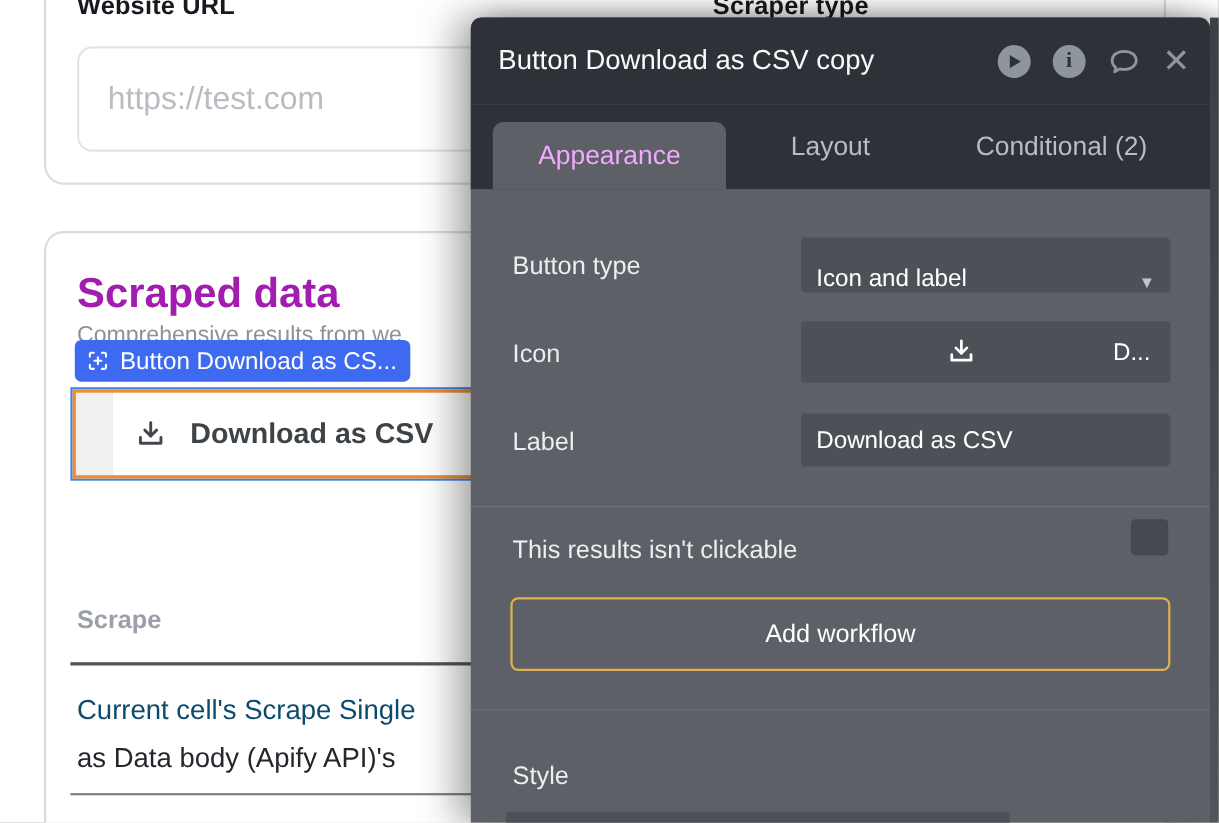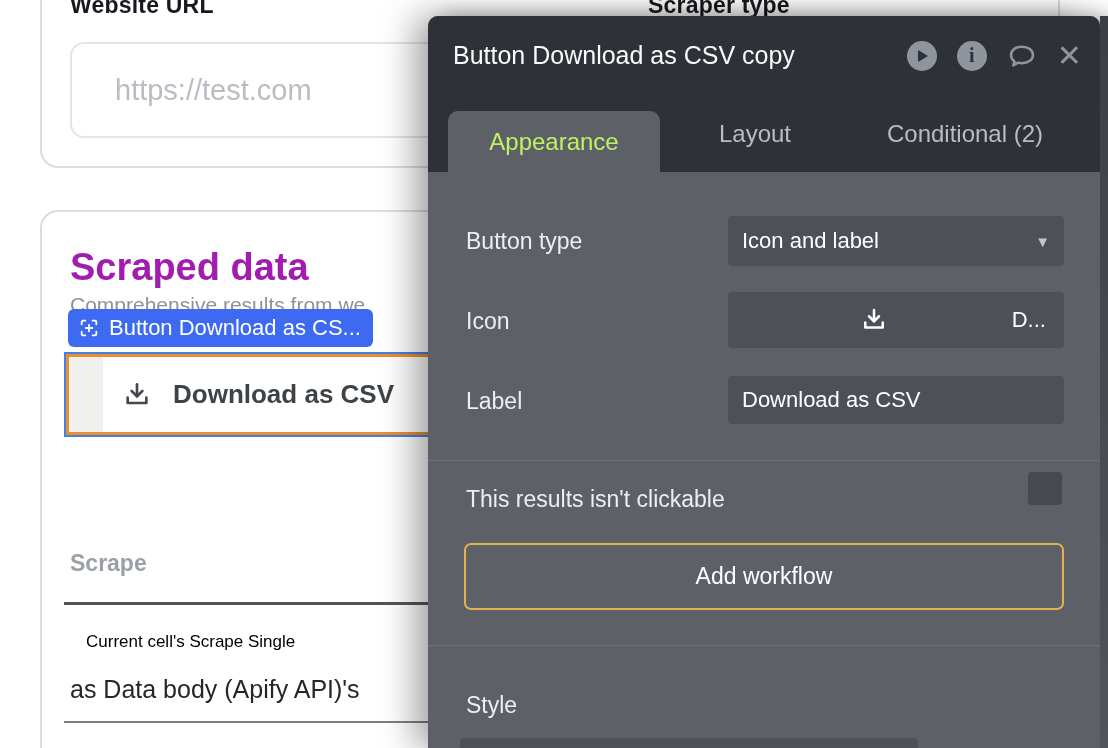--- a/index.html
+++ b/index.html
@@ -7,42 +7,42 @@
   body { font-family:"Liberation Sans","DejaVu Sans",sans-serif; background:#ffffff; position:relative; }
 
   
   .card { position:absolute; background:#fff; border:2px solid #dcdcdc; border-radius:18px; }
   #url-card { left:40px; top:-60px; width:1020px; height:228px; }
   .page-h2 { position:absolute; font-weight:700; color:#16191d; font-size:23px; letter-spacing:.2px; }
   #website-url-label { left:70px; top:-8px; }
   #scraper-type-label { left:648px; top:-8px; }
   .url-input { position:absolute; left:70px; top:42px; width:540px; height:96px;
     border:2px solid #e4e4e4; border-radius:14px; font-size:29px; color:#33373c;
-    padding:0 43px; outline:none; font-family:inherit; background:#fff; }
+    padding:0 26px; outline:none; font-family:inherit; background:#fff; }
   .url-input::placeholder { color:#b9bdc2; }
 
   #data-card { left:40px; top:210px; width:1020px; height:600px; }
   #scraped-data-title { position:absolute; left:70px; top:246px; font-size:38px; font-weight:700; color:#a21caf; }
   #scraped-data-subtitle { position:absolute; left:70px; top:293px; font-size:21px; color:#8d929a; white-space:nowrap; }
 
   #selection-badge { position:absolute; left:68px; top:309px; height:38px; padding:0 12px 0 10px;
     background:#3d6af0; border-radius:6px; display:flex; align-items:center; gap:9px;
     color:#fff; font-size:22px; white-space:nowrap; z-index:3; }
   #selection-badge svg { width:22px; height:22px; stroke:#fff; }
 
   #selected-button { position:absolute; left:64px; top:352px; width:372px; height:85px;
     border:2px solid #3f82e8; background:#fff; z-index:2; }
   #selected-button .inner { position:absolute; inset:0; border:3px solid #ec8d2f;
     display:flex; align-items:center; background:linear-gradient(90deg,#f0f0ee 0 34px,#ffffff 34px); }
   #selected-button .dl { width:32px; height:32px; color:#44484d; margin-left:52px; }
   #selected-button .lbl { font-size:26px; font-weight:700; color:#3e4347; margin-left:20px; white-space:nowrap; }
 
   #table-header { position:absolute; left:70px; top:550px; font-size:23px; font-weight:700; color:#9ba0a8; }
   .hr-dark { position:absolute; left:64px; top:602px; width:370px; height:3px; background:#52565c; }
-  #cell-line1 { position:absolute; left:70px; top:632px; font-size:17px; color:#000000; white-space:nowrap;margin-left:16px; }
+  #cell-line1 { position:absolute; left:70px; top:632px; font-size:25px; color:#0c4a6e; white-space:nowrap; }
   #cell-line2 { position:absolute; left:70px; top:675px; font-size:25px; color:#23272c; white-space:nowrap; }
   .hr-light { position:absolute; left:64px; top:721px; width:370px; height:2px; background:#7a7f85; }
 
   
   #page-shadow-strip { position:absolute; left:1100px; top:16px; width:8px; height:732px;
     background:linear-gradient(#3c4046,#51555b); z-index:6; }
 
   
   #panel { position:absolute; left:428px; top:16px; width:672px; height:732px;
     border-radius:10px 10px 0 0; background:#5d6167; z-index:5;
@@ -54,28 +54,28 @@
   .circ { width:30px; height:30px; border-radius:50%; background:#8f959d; color:#2e3238;
     display:flex; align-items:center; justify-content:center; cursor:pointer; }
   .circ.play svg { width:14px; height:14px; margin-left:2px; }
   .circ.info { font-size:20px; font-weight:700; font-family:"Liberation Serif",serif; }
   .bubble { width:30px; height:30px; color:#8f959d; cursor:pointer; }
   .xclose { color:#8f959d; font-size:30px; font-weight:700; line-height:1; cursor:pointer; }
 
   #tabbar { position:absolute; left:0; top:79px; width:100%; height:77px; background:#2e3238; display:flex; }
   .tab { color:#b9bdc2; font-size:24px; display:flex; align-items:center; justify-content:center; cursor:pointer; }
   #tab-appearance { margin-left:20px; width:212px; height:61px; align-self:flex-end;
-    background:#5d6167; border-radius:10px 10px 0 0; color:#bef264; }
+    background:#5d6167; border-radius:10px 10px 0 0; color:#f0abfc; }
   #tab-layout { flex:1; height:100%; }
   #tab-conditional { width:230px; height:100%; margin-right:20px; }
 
   .row-label { position:absolute; left:38px; color:#eceef0; font-size:23px; }
   .field { position:absolute; left:300px; width:336px; background:#4d5157; border-radius:4px;
     color:#fff; font-size:22px; display:flex; align-items:center; cursor:pointer; }
-  #button-type-field { top:200px; height:50px; padding:17px 14px; }
+  #button-type-field { top:200px; height:50px; padding:0 14px;align-items:flex-end; }
   #button-type-field .val { flex:1; }
   #button-type-field .caret { color:#c2c6cb; font-size:15px; }
   #icon-field { top:276px; height:56px; padding:0 18px; }
   #icon-field .dl { width:30px; height:30px; color:#fff; margin:0 auto; transform:translateX(34px); }
   #icon-field .trunc { margin-left:auto; }
   #label-field { top:360px; height:48px; border:none; outline:none; padding:0 14px;
     font-family:inherit; font-size:22px; color:#fff; }
 
   .divider { position:absolute; left:0; width:100%; height:1px; background:#6c7077; }
   #clickable-note { top:470px; }

